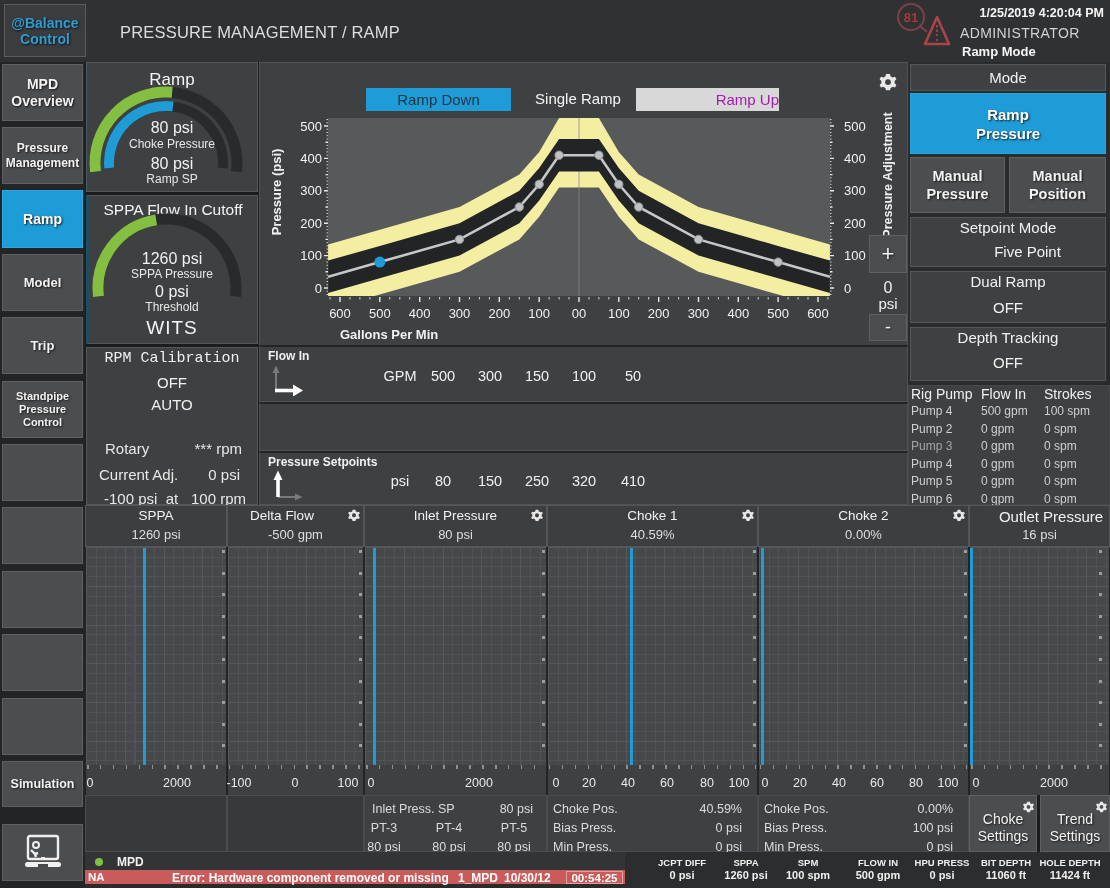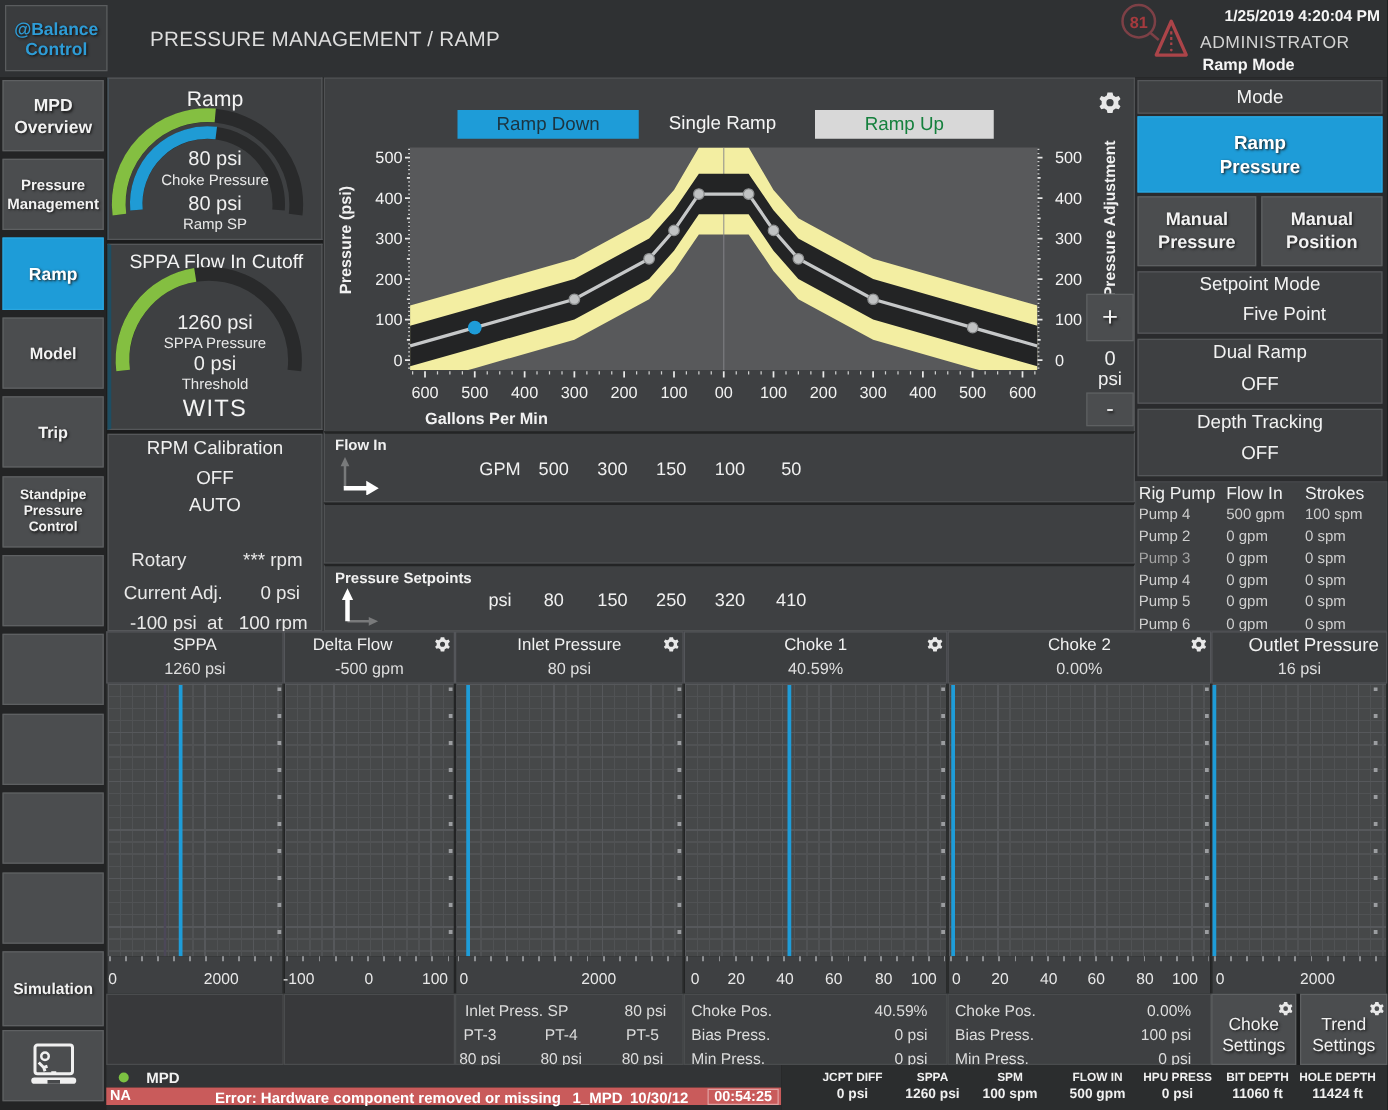--- a/index.html
+++ b/index.html
@@ -36,21 +36,21 @@
 <div class="btn" style="left:2px;top:127px;width:81px;height:57px;font-size:12px;line-height:15px;">Pressure<br>Management</div>
 <div class="btn" style="left:2px;top:190px;width:81px;height:58px;font-size:14px;background:#1e9cd8;border-color:#2aa7e0;color:#fff;">Ramp</div>
 <div class="btn" style="left:2px;top:254px;width:81px;height:57px;font-size:13px;">Model</div>
 <div class="btn" style="left:2px;top:317px;width:81px;height:57px;font-size:13px;">Trip</div>
 <div class="btn" style="left:2px;top:381px;width:81px;height:57px;font-size:11px;line-height:13px;">Standpipe<br>Pressure<br>Control</div>
 <div class="btn" style="left:2px;top:444px;width:81px;height:57px;"></div>
 <div class="btn" style="left:2px;top:507px;width:81px;height:57px;"></div>
 <div class="btn" style="left:2px;top:571px;width:81px;height:57px;"></div>
 <div class="btn" style="left:2px;top:634px;width:81px;height:57px;"></div>
 <div class="btn" style="left:2px;top:698px;width:81px;height:57px;"></div>
-<div class="btn" style="left:2px;top:761px;width:81px;height:60px;font-size:12.5px;">Simulation</div>
+<div class="btn" style="left:2px;top:761px;width:81px;height:46px;font-size:12.5px;">Simulation</div>
 <div class="btn" style="left:2px;top:824px;width:81px;height:57px;">
   <svg width="44" height="40" viewBox="0 0 44 40">
     <rect x="7" y="3" width="30" height="23" rx="2" fill="none" stroke="#f0f0f0" stroke-width="2.4"></rect>
     <circle cx="15" cy="12" r="3" fill="none" stroke="#f0f0f0" stroke-width="2"></circle>
     <path d="M10 17 l4 4 M14 21 l3 -1 M14 21 l1 3" stroke="#f0f0f0" stroke-width="2.4" fill="none"></path>
     <rect x="20" y="24" width="4" height="2" fill="#f0f0f0"></rect>
     <rect x="4" y="29" width="36" height="5" rx="2.5" fill="#f0f0f0"></rect>
     <rect x="17" y="31" width="10" height="3" fill="#47494b"></rect>
   </svg>
 </div>
@@ -80,35 +80,35 @@
     <path d="M 12.5 101.4 A 69 69 0 0 1 70.2 24.9" stroke="#84bf41" stroke-width="11"></path>
   </g>
 </svg>
 <div class="abs ctr" style="left:100px;top:250px;width:144px;font-size:16px;color:#f0f0f0;">1260 psi</div>
 <div class="abs ctr" style="left:100px;top:267px;width:144px;font-size:12px;color:#e8e8e8;">SPPA Pressure</div>
 <div class="abs ctr" style="left:100px;top:283px;width:144px;font-size:16px;color:#f0f0f0;">0 psi</div>
 <div class="abs ctr" style="left:100px;top:300px;width:144px;font-size:12px;color:#e8e8e8;">Threshold</div>
 <div class="abs ctr" style="left:100px;top:317px;width:144px;font-size:19px;color:#f4f4f4;letter-spacing:1px;">WITS</div>
 
 <div class="panel" style="left:86px;top:347px;width:172px;height:158px;"></div>
-<div class="abs ctr" style="left:90px;top:350px;width:164px;font-size:15px;color:#f0f0f0;">RPM Calibration</div>
+<div class="abs ctr" style="left:90px;top:350px;width:164px;font-size:15px;color:#f0f0f0;font-family:Liberation Mono, monospace;">RPM Calibration</div>
 <div class="abs ctr" style="left:90px;top:374px;width:164px;font-size:15px;color:#f0f0f0;">OFF</div>
 <div class="abs ctr" style="left:90px;top:396px;width:164px;font-size:15px;color:#f0f0f0;">AUTO</div>
 <div class="abs" style="left:105px;top:440px;font-size:15px;color:#e8e8e8;">Rotary</div>
 <div class="abs" style="left:182px;top:440px;width:60px;font-size:15px;color:#e8e8e8;text-align:right;">*** rpm</div>
 <div class="abs" style="left:99px;top:466px;font-size:15px;color:#e8e8e8;">Current Adj.</div>
 <div class="abs" style="left:182px;top:466px;width:58px;font-size:15px;color:#e8e8e8;text-align:right;">0 psi</div>
 <div class="abs" style="left:104px;top:490px;font-size:15px;color:#e8e8e8;">-100 psi&nbsp; at</div>
 <div class="abs" style="left:182px;top:490px;width:64px;font-size:15px;color:#e8e8e8;text-align:right;">100 rpm</div>
 
 <div class="panel" style="left:259px;top:62px;width:649px;height:443px;border-color:#505254;"></div>
 
 <div class="abs ctr" style="left:366px;top:88px;width:145px;height:23px;background:#1e9cd8;color:#1c3440;font-size:15px;line-height:23px;">Ramp Down</div>
 <div class="abs ctr" style="left:528px;top:90px;width:100px;color:#f5f5f5;font-size:15px;">Single Ramp</div>
-<div class="abs ctr" style="left:652px;top:88px;width:143px;height:23px;background:#d8d8d8;color:#15803d;font-size:15px;line-height:23px;">Ramp Up</div>
+<div class="abs ctr" style="left:636px;top:88px;width:143px;height:23px;background:#d8d8d8;color:#a21caf;font-size:15px;line-height:23px;text-align:right;">Ramp Up</div>
 <svg class="abs" style="left:878px;top:73px;" width="20" height="20" viewBox="0 0 20 20">
   <path fill="#e8e8e8" d="M10 1 L12 1 L12.6 3.4 a7 7 0 0 1 2 1.2 L17 3.8 L18.4 6.2 L16.6 8 a7 7 0 0 1 0 2.3 L18.4 12 L17 14.4 L14.6 13.7 a7 7 0 0 1 -2 1.2 L12 17.3 L8 17.3 L7.4 14.9 a7 7 0 0 1 -2 -1.2 L3 14.4 L1.6 12 L3.4 10.3 a7 7 0 0 1 0 -2.3 L1.6 6.2 L3 3.8 L5.4 4.6 a7 7 0 0 1 2 -1.2 L8 1 Z M10 6.2 a2.9 2.9 0 1 0 0 5.8 a2.9 2.9 0 1 0 0 -5.8" fill-rule="evenodd"></path>
 </svg>
 
 <svg class="abs" style="left:258px;top:62px;" width="650" height="283" viewBox="0 0 650 283">
   <defs>
       <clipPath id="plotclip">
         <rect x="70" y="56" width="502" height="178"></rect>
       </clipPath>
     </defs>

